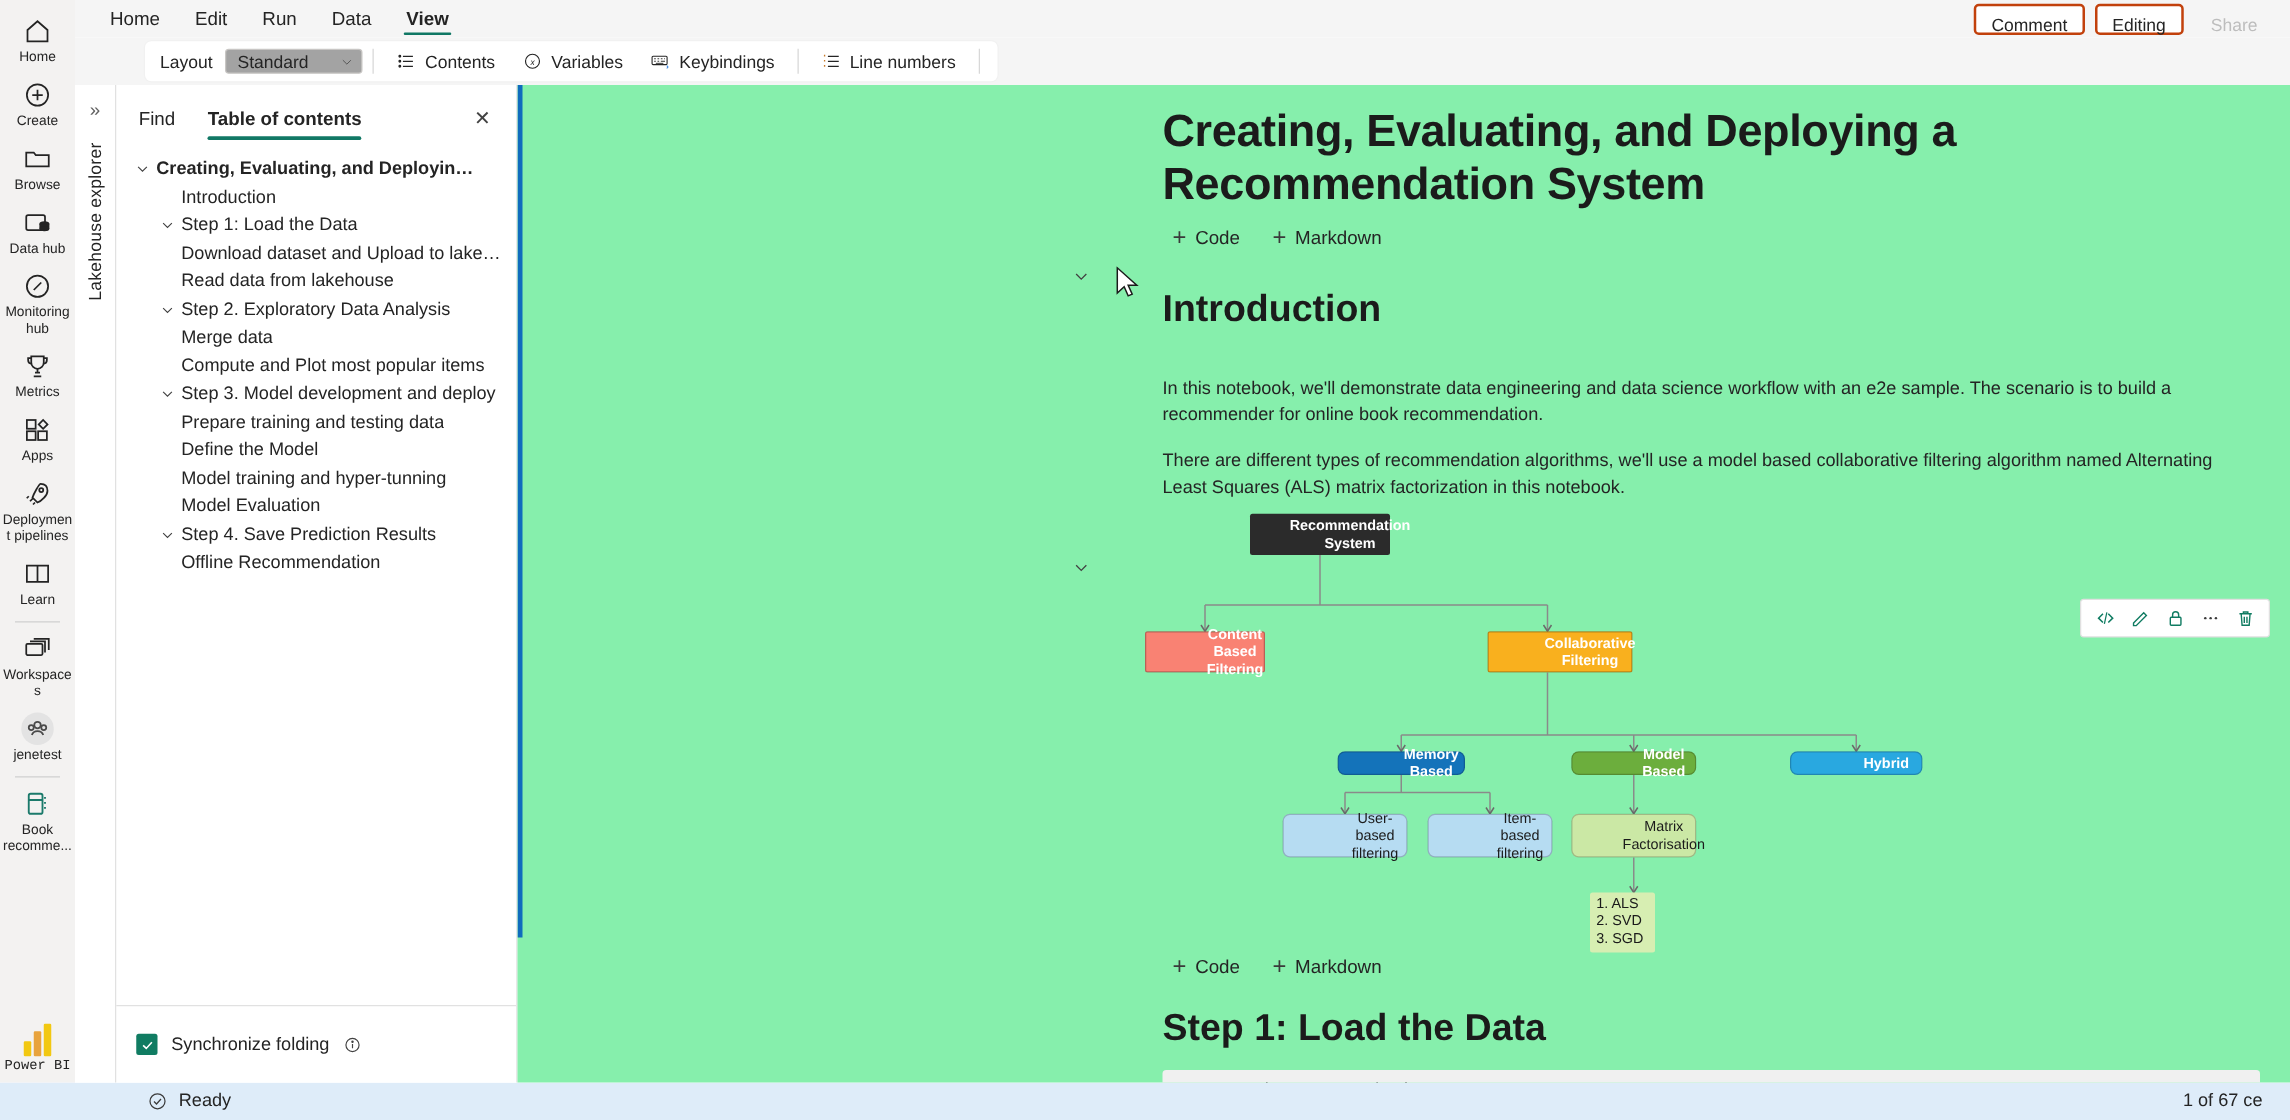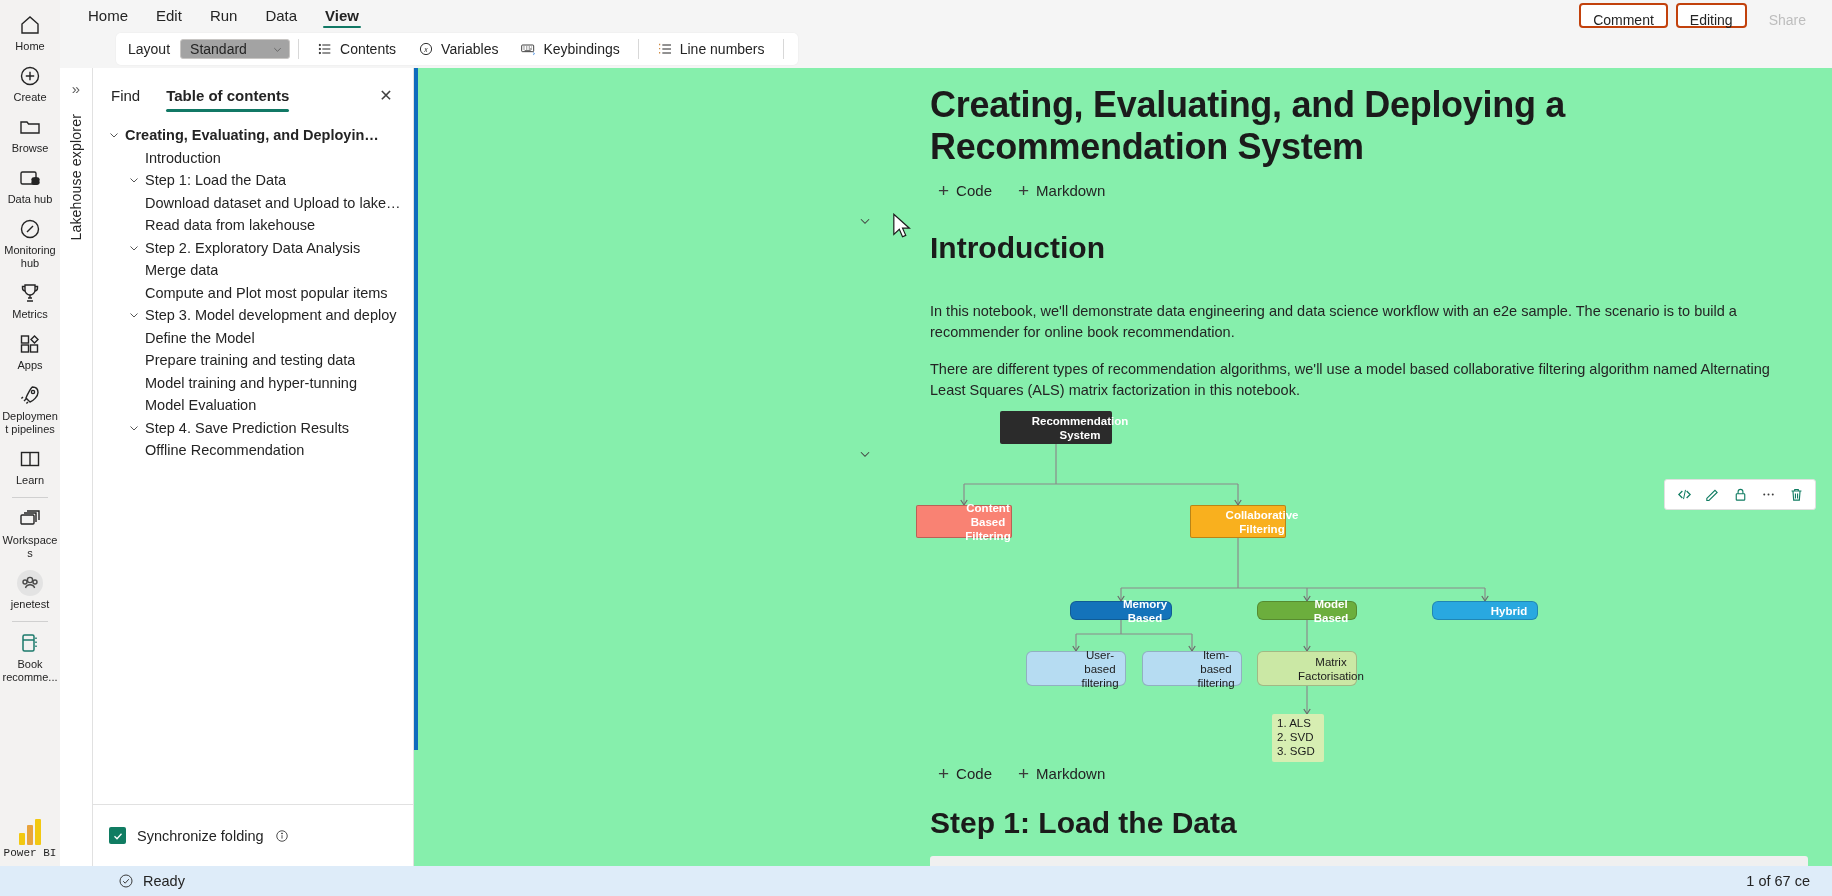--- a/index.html
+++ b/index.html
@@ -521,25 +521,25 @@
               <div class="toc-row lvl1">
                 <span class="toc-caret">
                   <svg viewBox="0 0 24 24" fill="none" stroke="currentColor" stroke-width="1.8">
                     <path d="M5 9l7 7 7-7"></path>
                   </svg>
                 </span>
                 <span class="toc-text">Step 3. Model development and deploy</span>
               </div>
               <div class="toc-row lvl2">
                 <span class="toc-caret" style="margin-left: 30px;"></span>
+                <span class="toc-text">Prepare training and testing data</span>
+              </div>
+              <div class="toc-row lvl2">
+                <span class="toc-caret" style="margin-left: 30px;"></span>
                 <span class="toc-text">Define the Model</span>
-              </div>
-              <div class="toc-row lvl2">
-                <span class="toc-caret" style="margin-left: 30px;"></span>
-                <span class="toc-text">Prepare training and testing data</span>
               </div>
               <div class="toc-row lvl2">
                 <span class="toc-caret" style="margin-left: 30px;"></span>
                 <span class="toc-text">Model training and hyper-tunning</span>
               </div>
               <div class="toc-row lvl2">
                 <span class="toc-caret" style="margin-left: 30px;"></span>
                 <span class="toc-text">Model Evaluation</span>
               </div>
               <div class="toc-row lvl1">
@@ -664,21 +664,21 @@
                   <path d="M373.8 235 L377 240 L380.2 235" stroke="#6a6a6a" stroke-width="1.2" fill="none"></path>
                   <path d="M377 275 L377 303" stroke="#8a8a8a" stroke-width="1.2" fill="none"></path>
                   <path d="M373.8 298 L377 303 L380.2 298" stroke="#6a6a6a" stroke-width="1.2" fill="none"></path>
                 </svg>
             <div class="dnode" style="left: 70px; top: 0px; width: 112px; height: 33px; background: rgb(43, 43, 43); color: rgb(255, 255, 255);">
                   <span style="white-space: pre-line;">Recommendation System</span>
                 </div>
                 <div class="dnode" style="left: -14px; top: 94px; width: 96px; height: 33px; background: rgb(249, 130, 115); color: rgb(255, 255, 255); border: 1px solid rgba(0, 0, 0, 0.25);">
                   <span style="white-space: pre-line;">Content Based Filtering</span>
                 </div>
-                <div class="dnode" style="left: 260px; top: 94px; width: 96px; height: 33px; background: rgb(249, 176, 30); color: rgb(255, 255, 255); border: 1px solid rgba(0, 0, 0, 0.25);">
+                <div class="dnode" style="left: 260px; top: 94px; width: 116px; height: 33px; background: rgb(249, 176, 30); color: rgb(255, 255, 255); border: 1px solid rgba(0, 0, 0, 0.25);">
                   <span style="white-space: pre-line;">Collaborative Filtering</span>
                 </div>
                 <div class="dnode rnd" style="left: 140px; top: 190px; width: 102px; height: 19px; background: rgb(20, 115, 186); color: rgb(255, 255, 255); border: 1px solid rgba(0, 0, 0, 0.2);">
                   <span style="white-space: pre-line;">Memory Based</span>
                 </div>
                 <div class="dnode rnd" style="left: 327px; top: 190px; width: 100px; height: 19px; background: rgb(108, 174, 61); color: rgb(255, 255, 255); border: 1px solid rgba(0, 0, 0, 0.2);">
                   <span style="white-space: pre-line;">Model Based</span>
                 </div>
                 <div class="dnode rnd" style="left: 502px; top: 190px; width: 106px; height: 19px; background: rgb(41, 168, 224); color: rgb(255, 255, 255); border: 1px solid rgba(0, 0, 0, 0.2);">
                   <span style="white-space: pre-line;">Hybrid</span>

